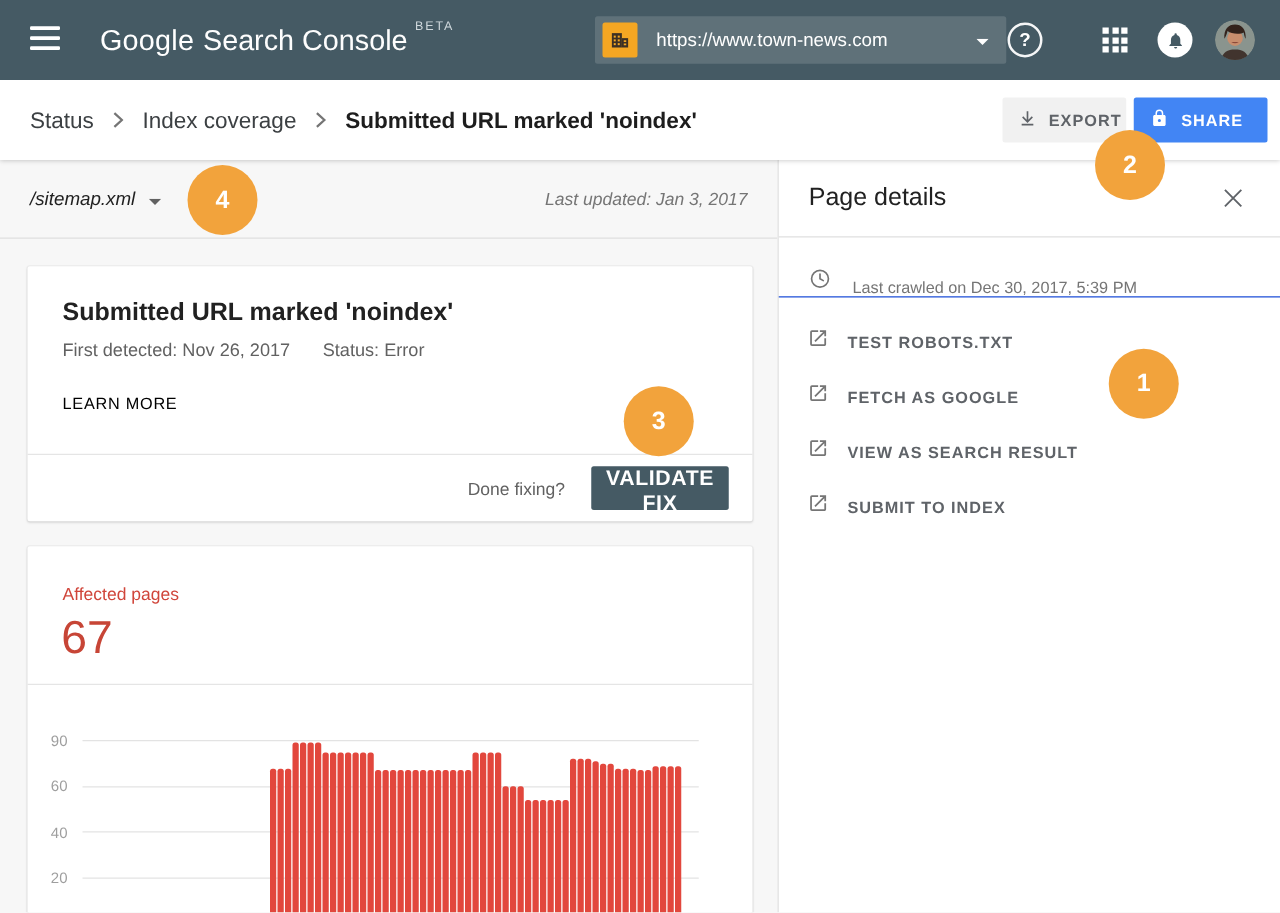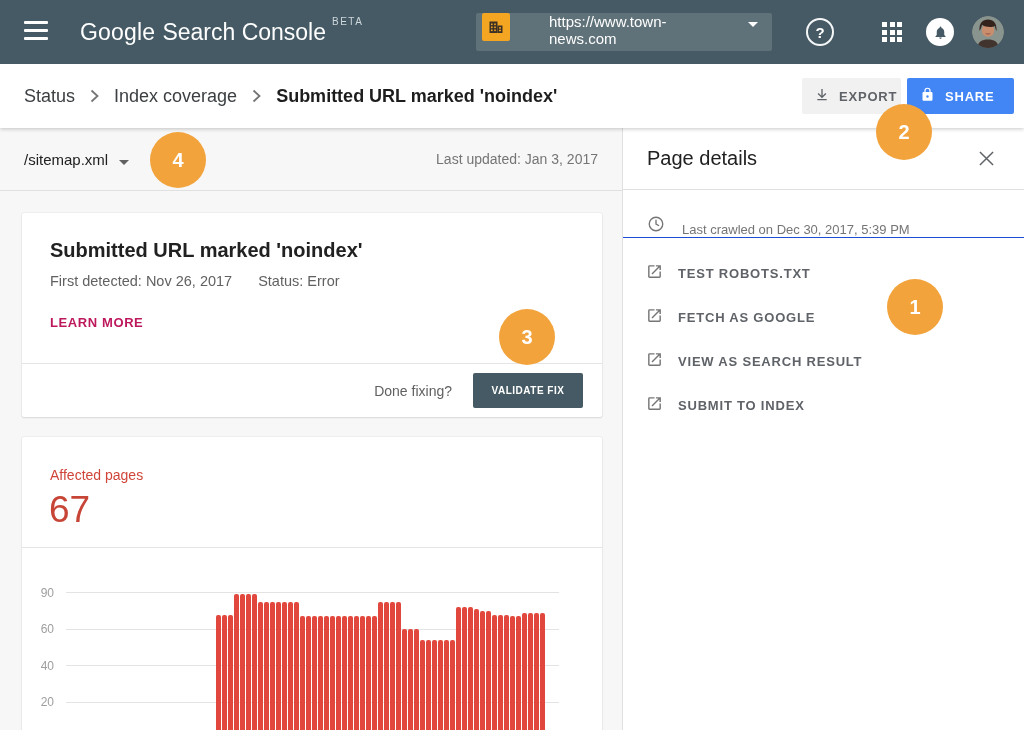--- a/index.html
+++ b/index.html
@@ -9,21 +9,21 @@
 
   
   .topbar { position:absolute; top:0; left:0; width:1024px; height:64px; background:#455a64; z-index:10; }
   .hamburger { position:absolute; left:24px; top:21px; width:24px; height:22px; cursor:pointer; }
   .hamburger span { display:block; width:24px; height:2.6px; background:#fff; border-radius:1px; margin-bottom:5.4px; }
   .logo { position:absolute; left:80px; top:0; height:64px; display:flex; align-items:center; color:#fff; }
   .logo .g { font-size:23px; letter-spacing:0.2px; }
   .logo .sc { font-size:23px; font-weight:normal; margin-left:7px; color:#fdfdfd; }
   .logo .beta { font-size:10px; letter-spacing:1.5px; color:#cfd8dc; margin-left:6px; align-self:flex-start; margin-top:16px; }
 
-  .prop-selector { position:absolute; left:476px; top:13px; width:296px; height:38px; background:rgba(255,255,255,0.14); border-radius:2px; display:flex; cursor:pointer;gap:24px; }
+  .prop-selector { position:absolute; left:476px; top:13px; width:329px; height:38px; background:rgba(255,255,255,0.14); border-radius:2px; display:flex; align-items:center; cursor:pointer; }
   .prop-icon { width:28px; height:28px; margin-left:6px; background:#f4a623; border-radius:2px; display:flex; align-items:center; justify-content:center; }
   .prop-text { color:#fff; font-size:15px; margin-left:15px; flex:1; }
   .prop-caret { margin-right:14px; }
 
   .top-icon { position:absolute; top:18px; width:28px; height:28px; display:flex; align-items:center; justify-content:center; cursor:pointer; }
   .help-icon { left:806px; border:2px solid rgba(255,255,255,0.95); border-radius:50%; color:#fff; font-size:15px; font-weight:bold; }
   .apps-icon { left:878px; }
   .apps-grid { display:grid; grid-template-columns:repeat(3,5px); grid-template-rows:repeat(3,5px); gap:2.5px; }
   .apps-grid i { background:#fff; }
   .bell-icon { left:926px; background:#fff; border-radius:50%; }
@@ -37,37 +37,37 @@
   .crumb-sep { display:flex; align-items:center; }
 
   .btn { position:absolute; top:14px; height:36px; border:none; border-radius:2px; display:flex; align-items:center; font-size:13px; font-weight:bold; letter-spacing:0.8px; cursor:pointer; z-index:8; font-family:"Liberation Sans", sans-serif; }
   .export-btn { right:123px; width:99px; background:#f1f1f1; color:#5f6368; padding-left:12px; }
   .export-btn .lbl { margin-left:9px; }
   .share-btn { right:10px; width:107px; background:#4285f4; color:#fff; padding-left:13px; }
   .share-btn .lbl { margin-left:10px; }
 
   
   .left-col { position:absolute; top:128px; left:0; width:622px; height:602px; background:#f7f7f7; }
-  .filter-row { position:relative; height:63px; border-bottom:1px solid #e0e0e0; display:flex; align-items:center; padding:0 24px; }
+  .filter-row { position:relative; height:63px; border-bottom:1px solid #e0e0e0; display:flex; align-items:center; padding:0 24px;font-style:italic; }
   .sitemap-select { display:flex; align-items:center; cursor:pointer; }
   .sitemap-label { font-size:15px; color:#212121; }
   .sitemap-caret { margin-left:11px; margin-top:2px; }
   .filter-spacer { flex:1; }
   .last-updated { font-size:14px; color:#757575; }
 
   .card { position:relative; margin-left:22px; width:580px; background:#fff; border-radius:2px; box-shadow:0 1px 2px rgba(0,0,0,0.10), 0 0 0 1px rgba(0,0,0,0.03); }
   .issue-card { margin-top:22px; height:204px; }
   .issue-title { position:absolute; left:28px; top:26px; font-size:20px; font-weight:bold; color:#212121; }
   .issue-meta { position:absolute; left:28px; top:60px; display:flex; gap:26px;text-align:right; }
   .issue-meta span { font-size:14.5px; color:#616161; }
-  .learn-more { position:absolute; left:28px; top:102px; font-size:13px; font-weight:bold; letter-spacing:0.6px; color:#be185d; cursor:pointer; }
+  .learn-more { position:absolute; left:28px; top:102px; font-size:13px; font-weight:normal; letter-spacing:0.6px; color:#000000; cursor:pointer; }
   .issue-divider { position:absolute; left:0; top:150px; width:100%; height:1px; background:#e5e5e5; }
   .issue-footer { position:absolute; left:0; top:151px; width:100%; height:53px; display:flex; align-items:center; justify-content:flex-end; padding-right:19px; }
   .done-fixing { font-size:14px; color:#616161; margin-right:21px; }
-  .validate-btn { width:110px; height:35px; background:#455a64; color:#fff; border:none; border-radius:2px; font-size:10px; font-weight:bold; letter-spacing:0.5px; cursor:pointer; font-family:"Liberation Sans", sans-serif; }
+  .validate-btn { width:110px; height:35px; background:#455a64; color:#fff; border:none; border-radius:2px; font-size:17px; font-weight:bold; letter-spacing:0.5px; cursor:pointer; font-family:"Liberation Sans", sans-serif; }
 
   .affected-card { margin-top:20px; height:305px; }
   .affected-label { position:absolute; left:28px; top:30px; font-size:14px; color:#d0453a; }
   .affected-count { position:absolute; left:27px; top:52px; font-size:37px; color:#c74536; }
   .affected-divider { position:absolute; left:0; top:110px; width:100%; height:1px; background:#e5e5e5; }
 
   .chart { position:absolute; left:44px; top:119px; width:493px; height:183px; }
   .gridline { position:absolute; left:0; right:0; height:1px; background:#e3e3e3; }
   .ytick { position:absolute; left:-48px; width:36px; text-align:right; font-size:12px; color:#9e9e9e; }
   .bars { position:absolute; left:150px; bottom:0; display:flex; align-items:flex-end; gap:1px; }

